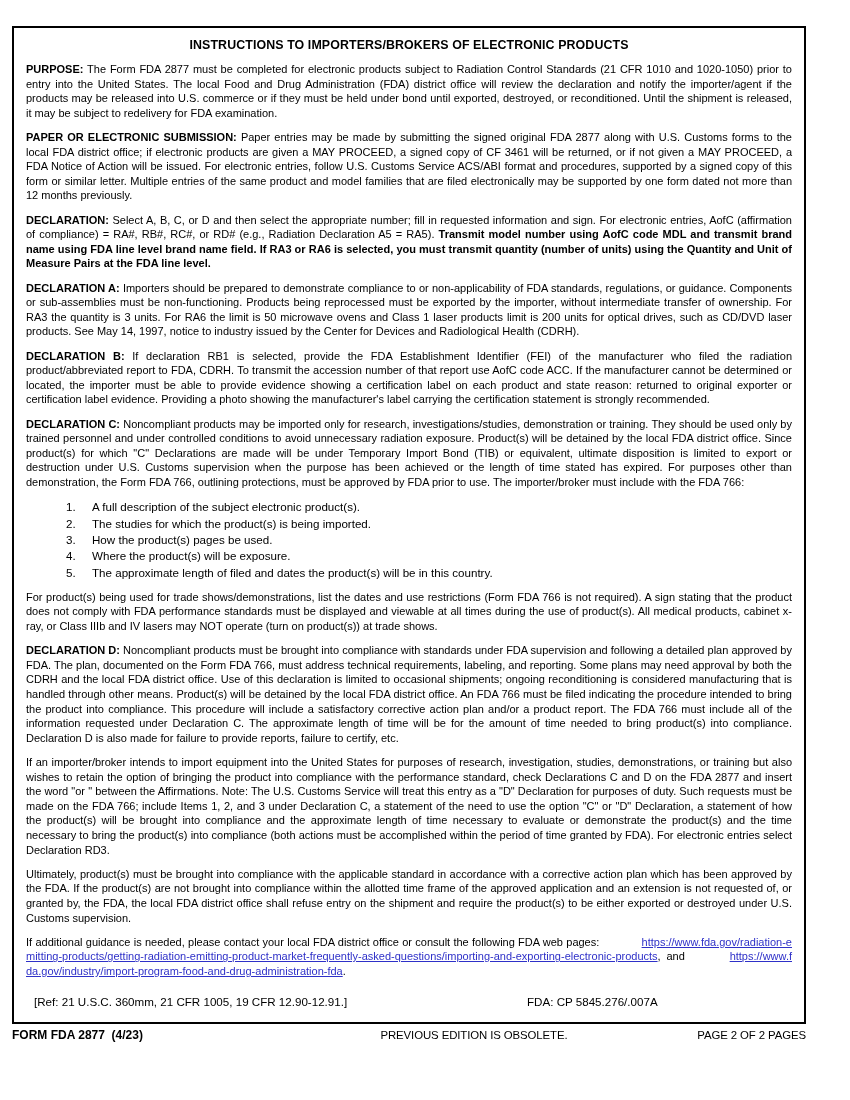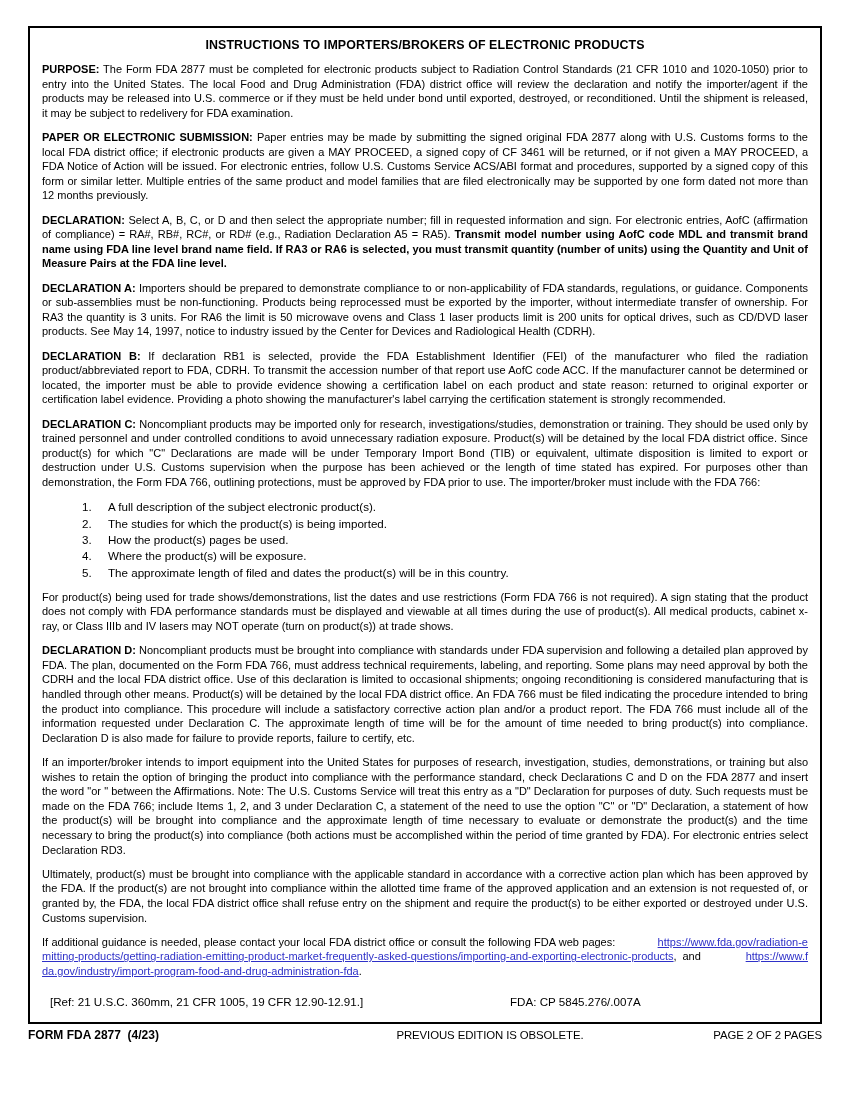--- a/index.html
+++ b/index.html
@@ -12,21 +12,21 @@
     background: #ffffff;
     font-family: "Liberation Sans", sans-serif;
     color: #000000;
     -webkit-font-smoothing: antialiased;
   }
   .page {
     position: relative;
     width: 850px;
     height: 1100px;
     box-sizing: border-box;
-    padding: 26px 28px 0 28px;
+    padding: 26px 28px 0 12px;
   }
   .instruction-box {
     box-sizing: border-box;
     border: 2px solid #000000;
     width: 794px;
     padding: 8px 12px 6px 12px;
   }
   .doc-title {
     text-align: center;
     font-weight: bold;
@@ -76,20 +76,21 @@
     text-decoration: underline;
     word-break: break-all;
     margin-left: 39px;
   }
   .ref-row {
     display: flex;
     align-items: baseline;
     font-size: 11.6px;
     margin-top: 16px;
     padding: 0 0 8px 0;
+    gap: 33px;
   }
   .ref-left {
     flex: 0 0 460px;
     padding-left: 8px;
   }
   .ref-right {
     flex: 1 1 auto;
   }
   .footer-bar {
     display: flex;

